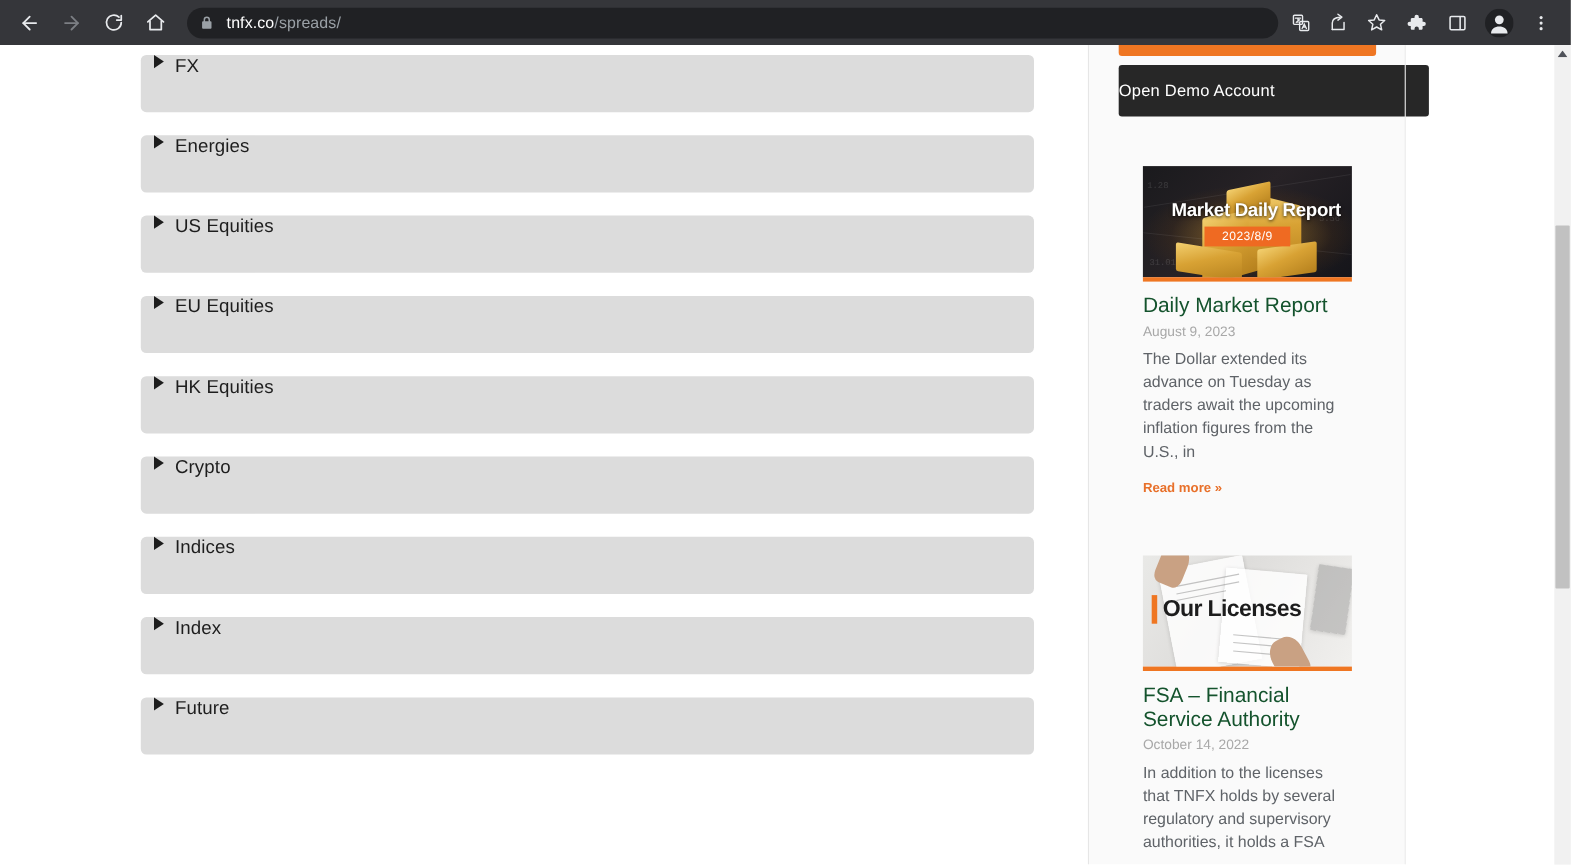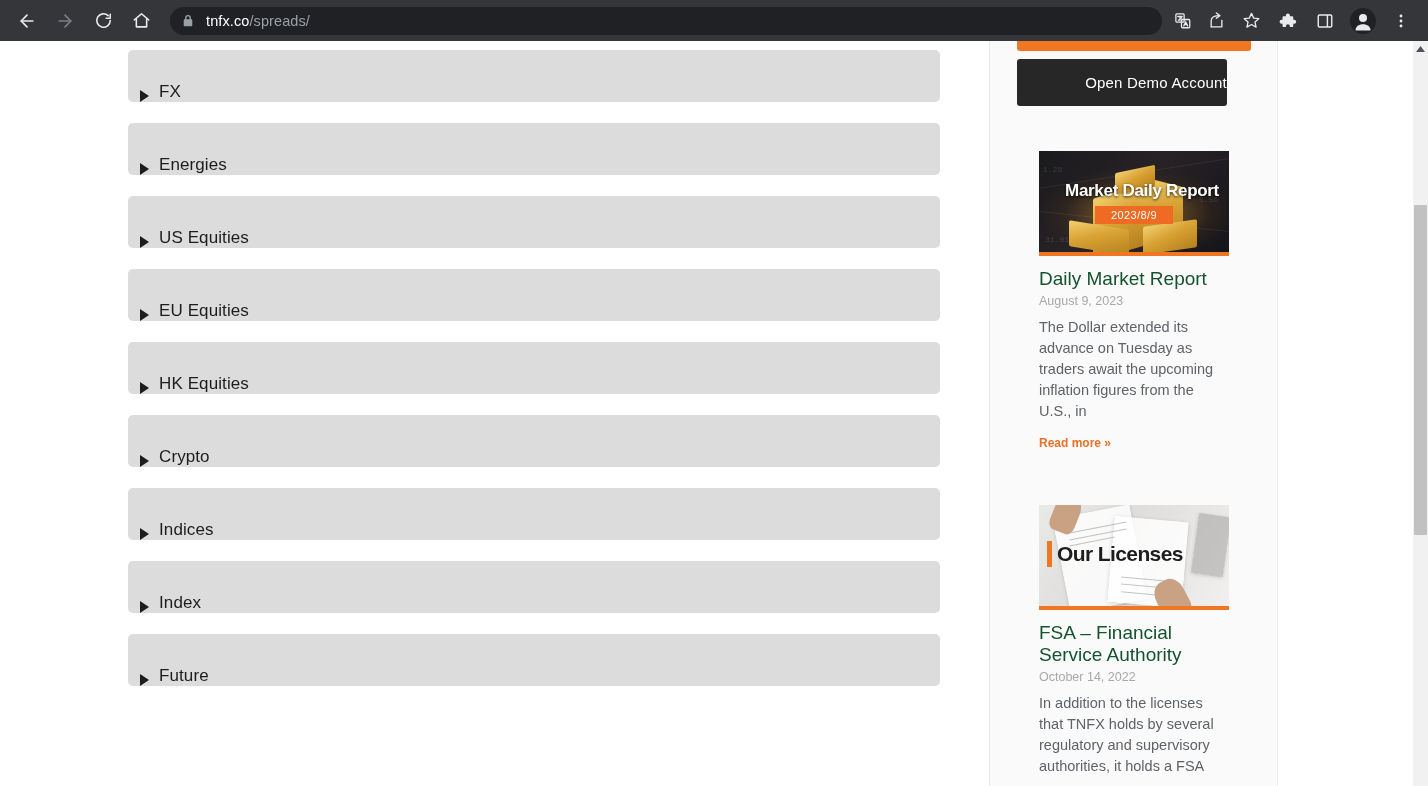--- a/index.html
+++ b/index.html
@@ -93,21 +93,21 @@
     width: 812px;
   }
 
   .accordion-item {
     width: 812px;
     height: 52px;
     background: #dcdcdc;
     border-radius: 5px;
     margin-bottom: 21px;
     display: flex;
-    align-items: flex-end;
+    align-items: flex-start;
     padding-left: 12px;
     cursor: pointer;
   }
   .acc-marker {
     width: 0; height: 0;
     border-top: 6px solid transparent;
     border-bottom: 6px solid transparent;
     border-left: 9px solid #1d1d1d;
     flex: 0 0 auto;
     margin-right: 10px;
@@ -144,26 +144,26 @@
     position: absolute;
     left: 27px; top: -8px;
     width: 234px; height: 18px;
     background: #ef7622;
     border-radius: 0 0 3px 3px;
   }
 
   #demo-btn {
     position: absolute;
     left: 27px; top: 18px;
-    width: 210px; height: 47px;
+    width: 282px; height: 47px;
     background: #272727;
     border-radius: 3px;
     display: flex;
     align-items: center;
-    justify-content: flex-end;
+    justify-content: flex-start;
     cursor: pointer;
   }
   #demo-btn span {
     color: #ffffff;
     font-size: 15px;
     letter-spacing: 0.2px;
   }
 
   .news-card { position: absolute; left: 49px; width: 190px; }
 

